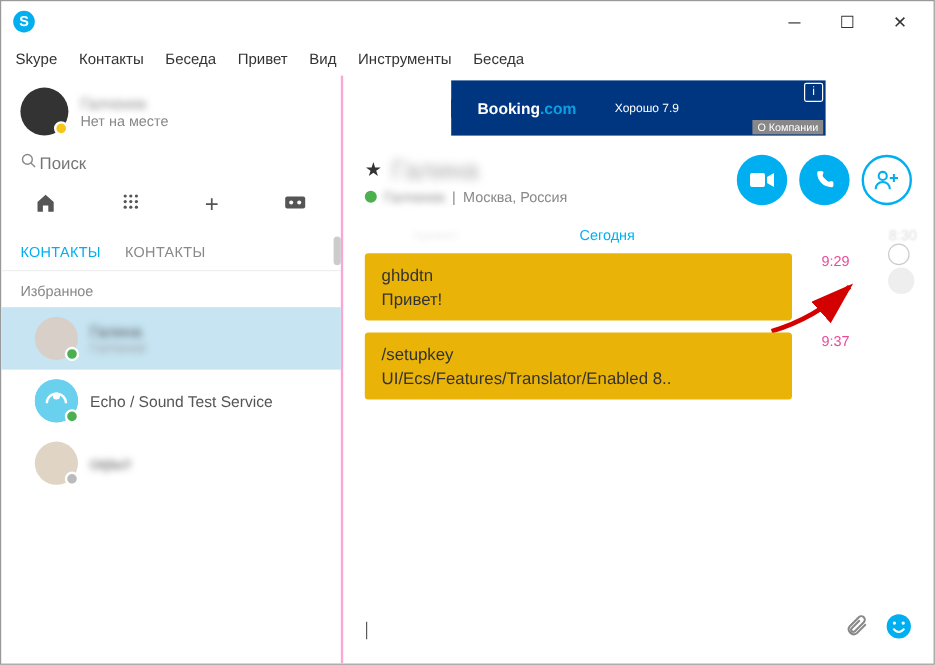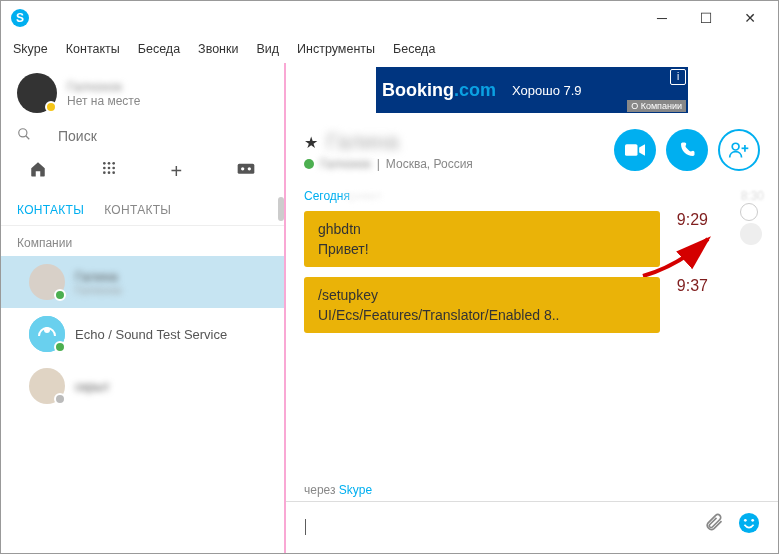--- a/index.html
+++ b/index.html
@@ -22,21 +22,21 @@
 
 
 .left { width: 285px; display: flex; flex-direction: column; border-right: 2px solid #f9a8d4; }
 
 .profile-row { display: flex; align-items: center; padding: 10px 16px 6px; gap: 10px; }
 .avatar-lg { width: 40px; height: 40px; border-radius: 50%; background: #333; position: relative; }
 .status-dot { position: absolute; bottom: 0; right: 0; width: 12px; height: 12px; border-radius: 50%; background: #f5c518; border: 2px solid #fff; }
 .profile-text .name { font-size: 13px; color: #888; filter: blur(3px); }
 .profile-text .status { font-size: 12px; color: #888; }
 
-.search-row { display: flex; align-items: center; padding: 8px 16px; gap: 27px; color: #888; }
+.search-row { display: flex; align-items: center; padding: 8px 16px; gap: 2px; color: #888; }
 .search-row input { border: none; outline: none; font-size: 14px; color: #888; flex: 1; }
 .search-icon { font-size: 14px; }
 
 .nav-icons { display: flex; justify-content: space-between; padding: 8px 28px 10px; color: #555; font-size: 16px; }
 .nav-icons span { cursor: pointer; }
 
 .tabs { display: flex; padding: 10px 16px 8px; gap: 20px; border-bottom: 1px solid #eee; position: relative; }
 .tab { font-size: 12px; letter-spacing: 0.3px; color: #888; cursor: pointer; }
 .tab.active { color: #00aff0; }
 .scroll-thumb { position: absolute; right: 0; top: 4px; width: 6px; height: 24px; background: #ccc; border-radius: 3px; }
@@ -52,52 +52,52 @@
 .contact .lines .l1 { font-size: 13px; color: #555; }
 .contact .lines .l2 { font-size: 11px; color: #999; }
 .contact .lines .blur { filter: blur(3px); }
 
 .dropdown-row { padding: 8px 16px; font-size: 12px; color: #888; display: flex; align-items: center; gap: 4px; }
 
 
 .right { flex: 1; display: flex; flex-direction: column; position: relative; }
 
 .ad { margin: 4px auto 6px; width: 312px; height: 46px; background: #003580; color: #fff; display: flex; align-items: center; font-size: 12px; position: relative; }
-.ad-left { background: #003580; padding: 0 6px; font-weight: bold; font-size: 18px; }
+.ad-left { background: #003580; padding: 0 22px; font-weight: bold; font-size: 13px; }
 .ad-left .com { color: #0aa1e2; }
 .ad-right { flex: 1; color: #fff; padding-left: 10px; }
-.ad-right .sub { font-size: 13px; }
+.ad-right .sub { font-size: 10px; }
 .ad-info { position: absolute; top: 2px; right: 2px; width: 16px; height: 16px; border: 1px solid #fff; border-radius: 2px; font-size: 10px; text-align: center; line-height: 14px; }
 .ad-about { position: absolute; bottom: 1px; right: 2px; background: #888; font-size: 9px; padding: 1px 4px; }
 
 .contact-header { display: flex; align-items: flex-start; padding: 10px 18px 4px; }
 .ch-info { flex: 1; }
 .ch-name-row { display: flex; align-items: center; gap: 8px; }
 .star { font-size: 16px; color: #333; }
 .ch-name { font-size: 22px; color: #aaa; filter: blur(4px); }
 .ch-sub { display: flex; align-items: center; gap: 6px; font-size: 12px; color: #888; margin-top: 2px; }
 .online-dot { width: 10px; height: 10px; border-radius: 50%; background: #4caf50; display: inline-block; }
 .ch-sub .blurspan { filter: blur(3px); }
 .ch-buttons { display: flex; gap: 10px; align-items: center; }
 .round-btn { width: 42px; height: 42px; border-radius: 50%; display: flex; align-items: center; justify-content: center; color: #fff; font-size: 18px; cursor: pointer; }
 .round-btn.blue { background: #00aff0; }
 .round-btn.outline { background: #fff; border: 2px solid #00aff0; color: #00aff0; }
 
 .corner-avatar { position: absolute; right: 16px; top: 160px; width: 22px; height: 22px; border-radius: 50%; background: #eee; }
 .globe-small { width: 18px; height: 18px; border-radius: 50%; border: 1.5px solid #ccc; position: absolute; right: 20px; top: 140px; }
 
 .messages { flex: 1; padding: 6px 70px 6px 18px; overflow: hidden; }
-.date-sep { text-align: left; font-size: 12px; color: #00aff0; margin: 8px 0; position: relative; }
+.date-sep { text-align: center; font-size: 12px; color: #00aff0; margin: 8px 0; position: relative; }
 .date-sep .hidden-label { position: absolute; left: 40px; color: #eee; filter: blur(2px); }
 .time-right { position: absolute; right: -56px; color: #ddd; filter: blur(1px); }
 
 .bubble-row { display: flex; margin-bottom: 10px; position: relative; }
 .bubble { background: #eab308; padding: 10px 14px; border-radius: 3px; flex: 1; font-size: 14px; color: #333; }
 .bubble .line2 { margin-top: 4px; }
-.msg-time { font-size: 16px; color: #7f1d1d; align-self: flex-start; margin-left: 12px; width: 36px; text-align: right; }
+.msg-time { font-size: 12px; color: #ec4899; align-self: flex-start; margin-left: 12px; width: 36px; text-align: right; }
 
 .via-row { font-size: 12px; color: #888; padding: 4px 18px; border-bottom: 1px solid #ddd; }
 .via-row .link { color: #00aff0; }
 
 .input-row { display: flex; align-items: center; padding: 10px 18px 14px; gap: 12px; }
 .msg-input { flex: 1; border: none; outline: none; font-size: 16px; font-family: "Segoe UI"; color: #333; }
 .input-icons { display: flex; gap: 14px; color: #888; font-size: 18px; }
 .smiley { color: #00aff0; font-size: 20px; }
 
 
@@ -116,21 +116,21 @@
     <div class="win-btn">─</div>
     <div class="win-btn">☐</div>
     <div class="win-btn">✕</div>
   </div>
 </div>
 
 <div class="menubar">
   <span>Skype</span>
   <span>Контакты</span>
   <span>Беседа</span>
-  <span>Звонки</span>
+  <span>Привет</span>
   <span>Вид</span>
   <span>Инструменты</span>
   <span>Беседа</span>
 </div>
 
 <div class="split">
 
   <div class="left">
     <div class="profile-row">
       <div class="avatar-lg">
@@ -180,21 +180,21 @@
           </svg>
       </span>
     </div>
 
     <div class="tabs">
       <div class="tab active">КОНТАКТЫ</div>
       <div class="tab">КОНТАКТЫ</div>
       <div class="scroll-thumb"></div>
     </div>
 
-    <div class="section-label">Компании</div>
+    <div class="section-label">Избранное</div>
 
     <div class="contact selected">
       <div class="av" style="background:#d8d0c8">
           <div class="st"></div>
         </div>
       <div class="lines">
         <div class="l1 blur">Галина</div>
         <div class="l2 blur">Галчонок</div>
       </div>
     </div>
@@ -304,23 +304,20 @@
 
       <div class="bubble-row">
         <div class="bubble">
           <div>/setupkey</div>
           <div class="line2">UI/Ecs/Features/Translator/Enabled 8..</div>
         </div>
         <div class="msg-time">9:37</div>
       </div>
     </div>
 
-    <div class="via-row">
-      <span>через </span><span class="link">Skype</span>
-    </div>
 
     <div class="input-row">
       <div class="msg-input">|</div>
       <div class="input-icons">
         <span>
           <svg width="20" height="20" viewBox="0 0 24 24" fill="none" stroke="#888" stroke-width="2">
               <path d="M21 11l-9 9a5 5 0 01-7-7l9-9a3.5 3.5 0 015 5l-9 9a2 2 0 01-3-3l8-8"></path>
             </svg>
         </span>
         <span class="smiley">

